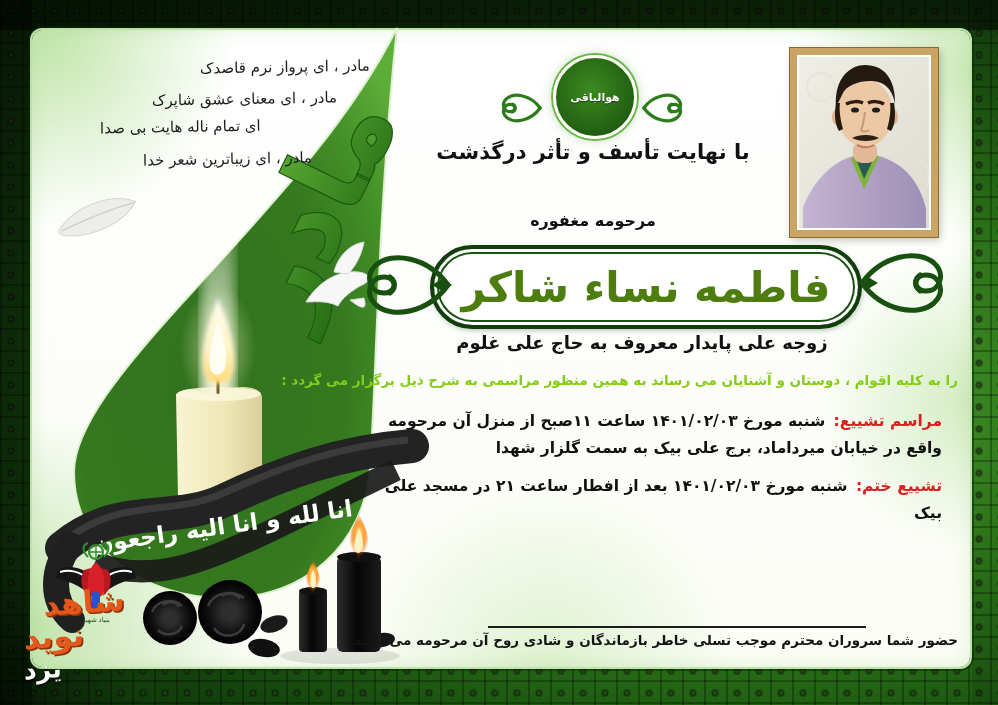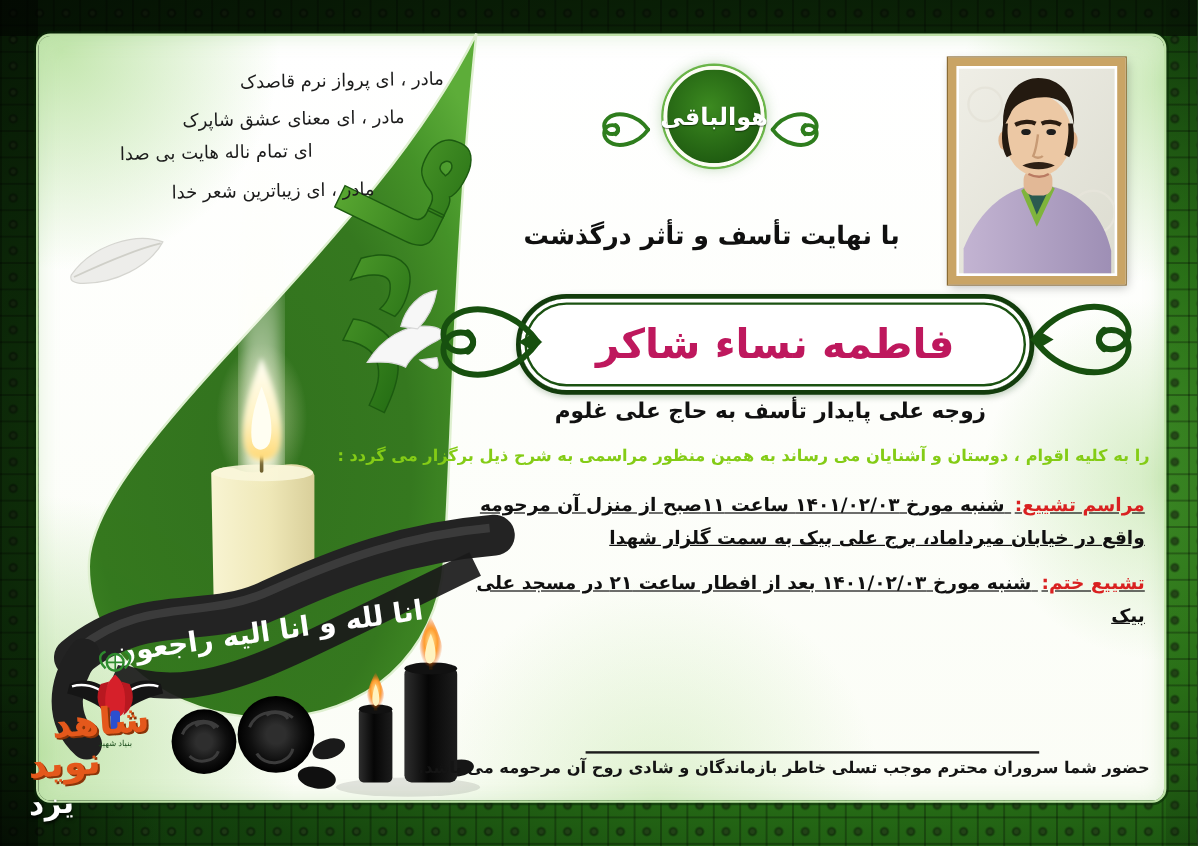--- a/index.html
+++ b/index.html
@@ -46,44 +46,44 @@
   .pl3{left:143px;top:150px;}
 
   
   .col{position:absolute;left:398px;top:40px;width:560px;height:630px;z-index:3;}
   .col>*{position:absolute;}
   .emblem{left:155px;top:15px;width:78px;height:78px;border-radius:50%;
     background:radial-gradient(circle at 45% 40%, #3c8a20, #1e5a10 78%);
     border:3px solid #fdfdf4;
     box-shadow:0 0 0 2px #6ab548, 0 0 12px rgba(60,140,40,.4);
     display:flex;align-items:center;justify-content:center;}
-  .emblem span{color:#fff;font-weight:bold;font-size:20px;direction:rtl;
+  .emblem span{color:#fff;font-weight:bold;font-size:11px;direction:rtl;
     text-shadow:0 1px 1px rgba(0,0,0,.5);}
   .em-fl{width:42px;height:36px;}
   .em-fl-l{left:102px;top:50px;transform:scaleX(-1);}
   .em-fl-r{left:244px;top:50px;}
-  .c-line{left:0;width:390px;text-align:center;direction:rtl;font-weight:bold;color:#101010;margin-top:44px;}
+  .c-line{left:0;width:390px;text-align:center;direction:rtl;font-weight:bold;color:#101010;}
   .c-condolence{top:100px;font-size:21px;}
   .c-deceased{top:133px;font-size:21px;}
   .c-deceased .red{color:#d92121;}
   .c-honorific{top:171px;font-size:16px;letter-spacing:1px;}
   .banner{left:32px;top:205px;width:424px;height:76px;border:4px solid #123c0c;
     border-radius:42px;background:#fff;
     box-shadow:inset 0 0 0 3px #fff, inset 0 0 0 5px #1b5212, 1px 2px 5px rgba(0,60,0,.25);
     display:flex;align-items:center;justify-content:center;}
-  .banner span{font-size:34px;font-weight:bold;color:#be185d;direction:rtl;white-space:nowrap;}
+  .banner span{font-size:42px;font-weight:bold;color:#4d7c0f;direction:rtl;white-space:nowrap;}
   .bn-fl{width:90px;height:72px;}
   .bn-fl-r{left:458px;top:207px;}
   .bn-fl-l{left:-34px;top:209px;transform:scaleX(-1);}
   .c-subtitle{top:292px;left:0;width:488px;text-align:center;direction:rtl;
     font-size:18px;font-weight:bold;color:#111;}
   .c-intro{top:332px;right:0;width:560px;direction:rtl;text-align:center;
     font-size:13.5px;font-weight:bold;color:#84cc16;white-space:nowrap;}
-  .ev{right:4px;width:560px;direction:rtl;text-align:right;font-size:15.5px;
-    font-weight:bold;line-height:27px;color:#101010;text-decoration:underline;}
+  .ev{right:16px;width:560px;direction:rtl;text-align:right;font-size:15.5px;
+    font-weight:bold;line-height:27px;color:#101010;}
   .ev .lbl{color:#d92121;padding-left:3px;}
   .ev1{top:368px;} .ev2{top:433px;} .ev3{top:468px;} .ev4{top:528px;}
   .divider{top:586px;left:90px;width:378px;height:2px;background:#1c1c1c;}
   .c-closing{top:592px;right:0;width:560px;direction:rtl;text-align:right;
     font-size:13.5px;font-weight:bold;color:#141414;white-space:nowrap;}
 
   
   .photo{position:absolute;left:790px;top:48px;width:148px;height:189px;z-index:4;
     box-sizing:border-box;border:7px solid #c9a465;background:#fff;padding:2px;
     box-shadow:0 0 0 1px #8a6b34, 2px 3px 8px rgba(0,0,0,.25);}
@@ -274,21 +274,21 @@
       <path d="M2,36 L12,30 L22,36 L12,42 Z" fill="#17500f"></path>
     </svg>
     <svg class="bn-fl bn-fl-l" viewBox="0 0 90 72">
       <g stroke="#17500f" stroke-width="5" fill="none" stroke-linecap="round">
         <path d="M6,36 C26,8 62,2 78,16 C90,27 84,44 70,44 C60,44 56,34 64,28"></path>
         <path d="M6,36 C26,64 62,70 78,56 C90,45 84,28 70,28 C60,28 56,38 64,44"></path>
       </g>
       <path d="M2,36 L12,30 L22,36 L12,42 Z" fill="#17500f"></path>
     </svg>
 
-    <div class="c-subtitle">زوجه علی پایدار تأسف به حاج علی غلوم</div>
+    <div class="c-subtitle">زوجه علی پایدار معروف به حاج علی غلوم</div>
     <div class="c-intro">را به کلیه اقوام ، دوستان و آشنایان می رساند به همین منظور مراسمی به شرح ذیل برگزار می گردد :</div>
 
     <div class="ev ev1">
       <span class="lbl">مراسم تشییع:</span>
       <span>شنبه مورخ ۱۴۰۱/۰۲/۰۳ ساعت ۱۱صبح از منزل آن مرحومه واقع در خیابان میرداماد، برج علی بیک به سمت گلزار شهدا</span>
     </div>
     <div class="ev ev2">
       <span class="lbl">تشییع ختم:</span>
       <span>شنبه مورخ ۱۴۰۱/۰۲/۰۳ بعد از افطار ساعت ۲۱ در مسجد علی بیک</span>
     </div>

